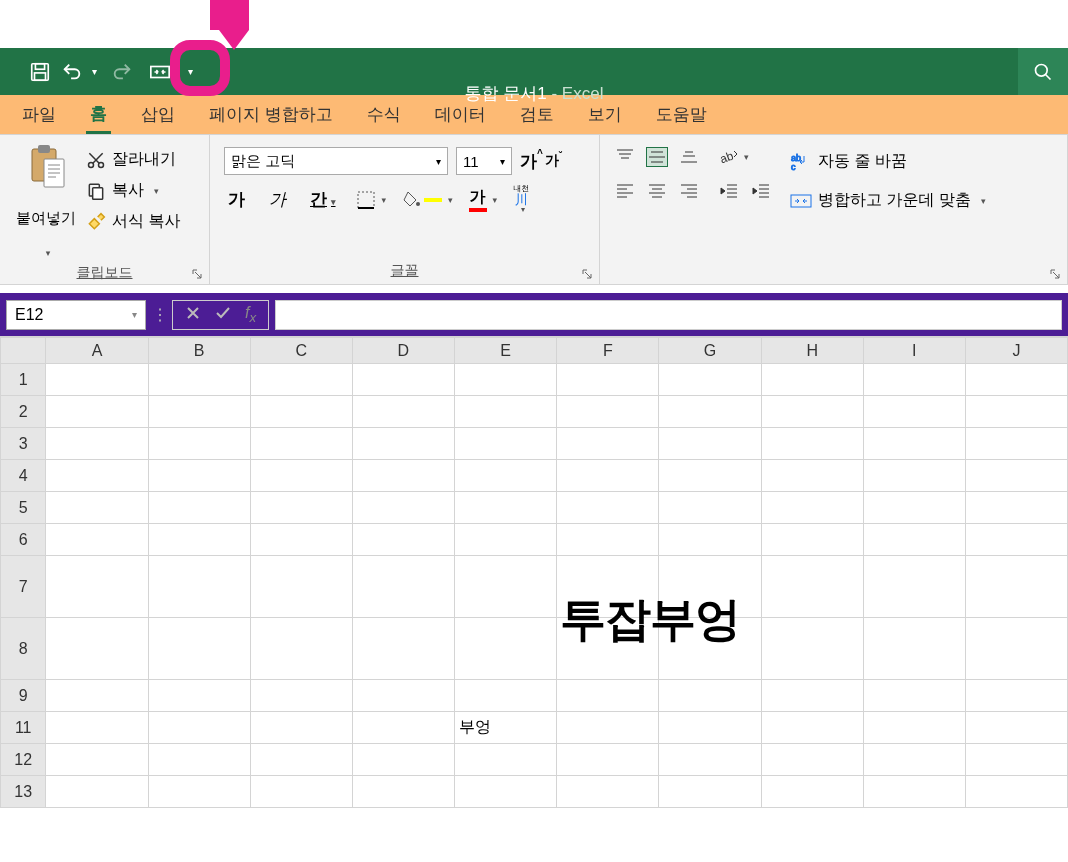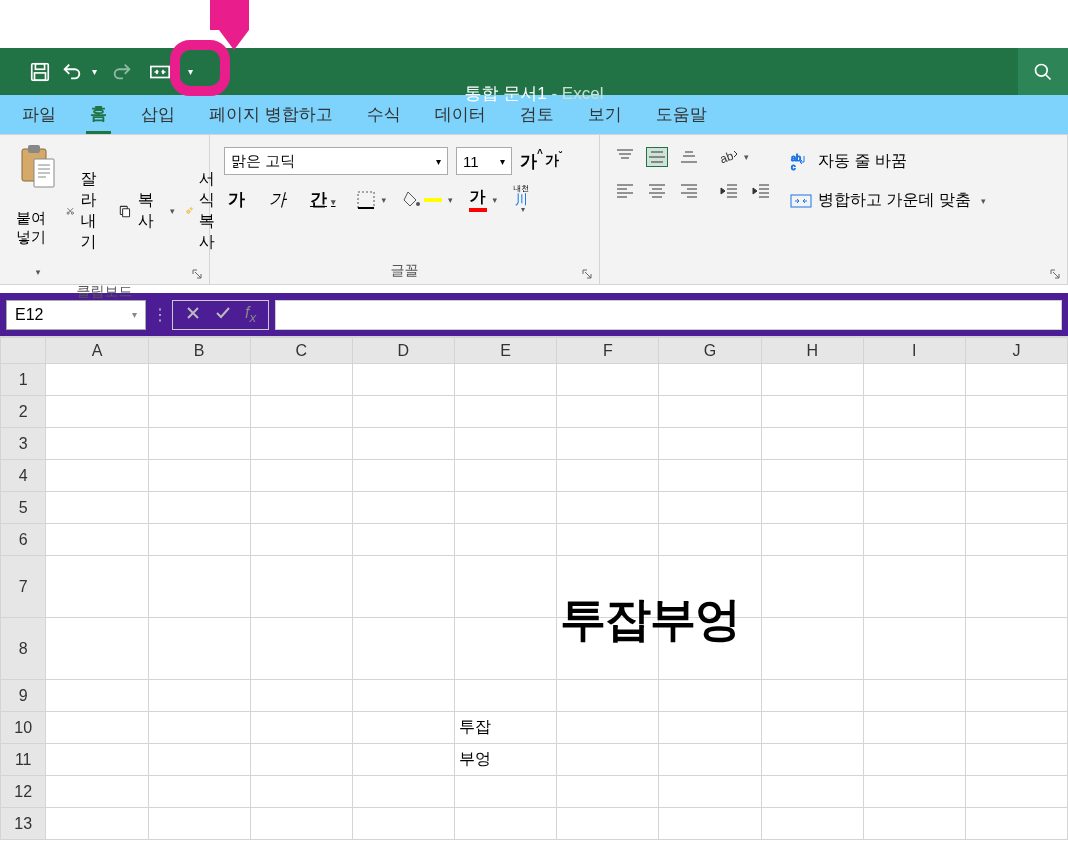--- a/index.html
+++ b/index.html
@@ -15,37 +15,37 @@
 .title-center .dim { color: #c8e0d0; }
 .search-area { position: absolute; right: 0; width: 50px; height: 47px; background: #2d8557; display: flex; align-items: center; justify-content: center; cursor: pointer; }
 .search-area svg { width: 20px; height: 20px; color: #fff; }
 
 
 .annotation { position: absolute; top: 0; left: 170px; z-index: 100; pointer-events: none; }
 .annotation-tail { width: 60px; height: 50px; background: #e91e8c; clip-path: polygon(20% 0, 85% 0, 85% 60%, 60% 100%, 35% 60%, 20% 60%); border-radius: 0 0 8px 8px; position: absolute; top: 0; left: 28px; }
 .annotation-circle { position: absolute; top: 40px; left: 0; width: 60px; height: 56px; border: 10px solid #e91e8c; border-radius: 20px; background: transparent; }
 
 
-.ribbon-tabs { height: 40px; background: #7dd3fc; display: flex; align-items: center; gap: 26px; padding-left: 18px; font-size: 17px; border-bottom: 1px solid #d4d4d4; }
+.ribbon-tabs { height: 40px; background: #fdba74; display: flex; align-items: center; gap: 26px; padding-left: 18px; font-size: 17px; border-bottom: 1px solid #d4d4d4; }
 .ribbon-tab { cursor: pointer; padding: 6px 4px; color: #333; }
 .ribbon-tab.active { color: #217346; font-weight: bold; border-bottom: 3px solid #217346; }
 
 
 .ribbon { height: 150px; background: #f3f3f3; display: flex; border-bottom: 1px solid #d4d4d4; }
 .group { border-right: 1px solid #d4d4d4; padding: 6px 10px 2px 10px; display: flex; flex-direction: column; position: relative; }
 .group-body { flex: 1; display: flex; }
-.group-label { text-align: center; font-size: 14px; color: #555; padding: 2px 0; }
+.group-label { text-align: center; font-size: 14px; color: #555; padding: 2px 0; text-decoration: underline; }
 .group-launcher { position: absolute; bottom: 4px; right: 4px; width: 14px; height: 14px; color: #666; cursor: pointer; }
 .group-launcher svg { width: 12px; height: 12px; }
 
 
 .paste-btn { display: flex; flex-direction: column; align-items: center; gap: 20px; padding: 4px 6px; cursor: pointer; }
 .paste-btn svg { width: 40px; height: 44px; }
 .paste-lbl { font-size: 15px; }
-.clip-sub { display: flex; flex-direction: row; gap: 10px; padding: 8px 4px; }
+.clip-sub { display: flex; flex-direction: column; gap: 10px; padding: 8px 4px; }
 .clip-item { display: flex; align-items: center; gap: 6px; font-size: 16px; cursor: pointer; }
 .clip-item svg { width: 20px; height: 20px; }
 .dd-small { font-size: 9px; color: #555; margin-left: 4px; }
 
 
 .font-group .group-body { flex-direction: column; gap: 10px; padding: 6px 4px; }
 .font-row { display: flex; align-items: center; gap: 8px; }
 .font-name { width: 224px; height: 28px; border: 1px solid #aaa; background: #fff; padding: 0 6px; font-size: 15px; display: flex; align-items: center; justify-content: space-between; cursor: pointer; }
 .font-size { width: 56px; height: 28px; border: 1px solid #aaa; background: #fff; padding: 0 6px; font-size: 15px; display: flex; align-items: center; justify-content: space-between; cursor: pointer; }
 .font-grow, .font-shrink { font-size: 17px; font-weight: bold; cursor: pointer; position: relative; }
@@ -489,33 +489,20 @@
           <td></td>
           <td></td>
           <td></td>
           <td></td>
           <td></td>
           <td></td>
           <td></td>
           <td></td>
         </tr>
         <tr>
-          <th class="row-header">10</th>
-          <td></td>
-          <td></td>
-          <td></td>
-          <td></td>
-          <td>투잡</td>
-          <td></td>
-          <td></td>
-          <td></td>
-          <td></td>
-          <td></td>
-        </tr>
-        <tr>
           <th class="row-header">11</th>
           <td></td>
           <td></td>
           <td></td>
           <td></td>
           <td>부엉</td>
           <td></td>
           <td></td>
           <td></td>
           <td></td>

